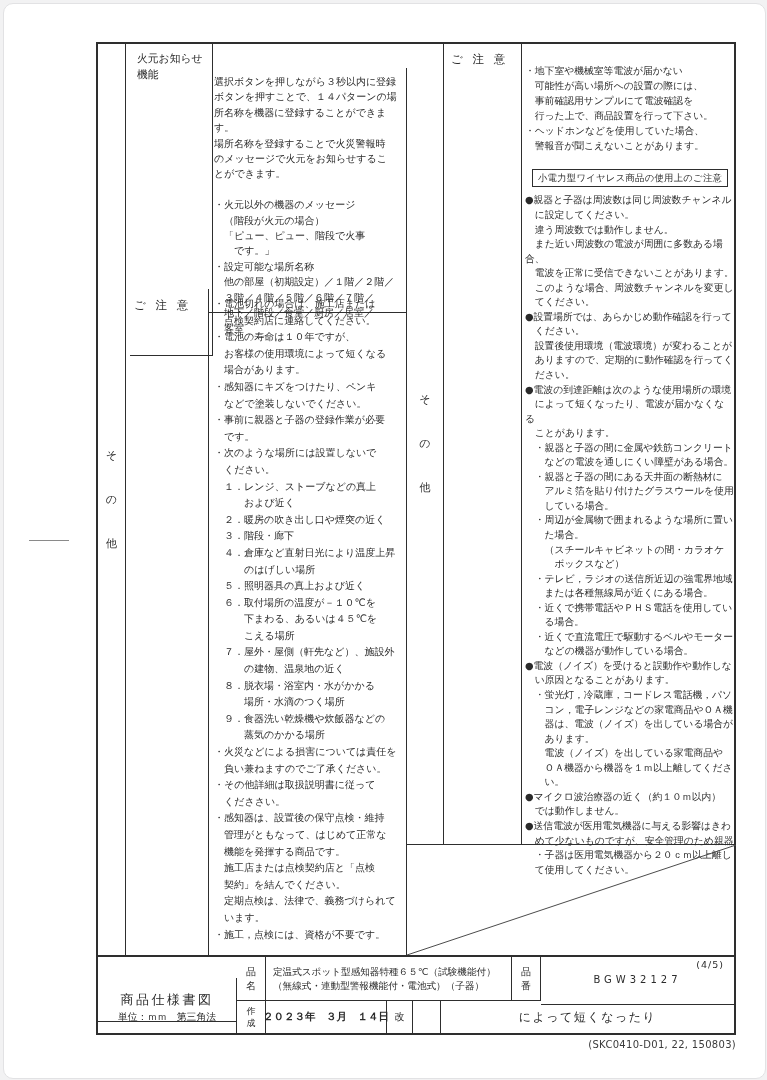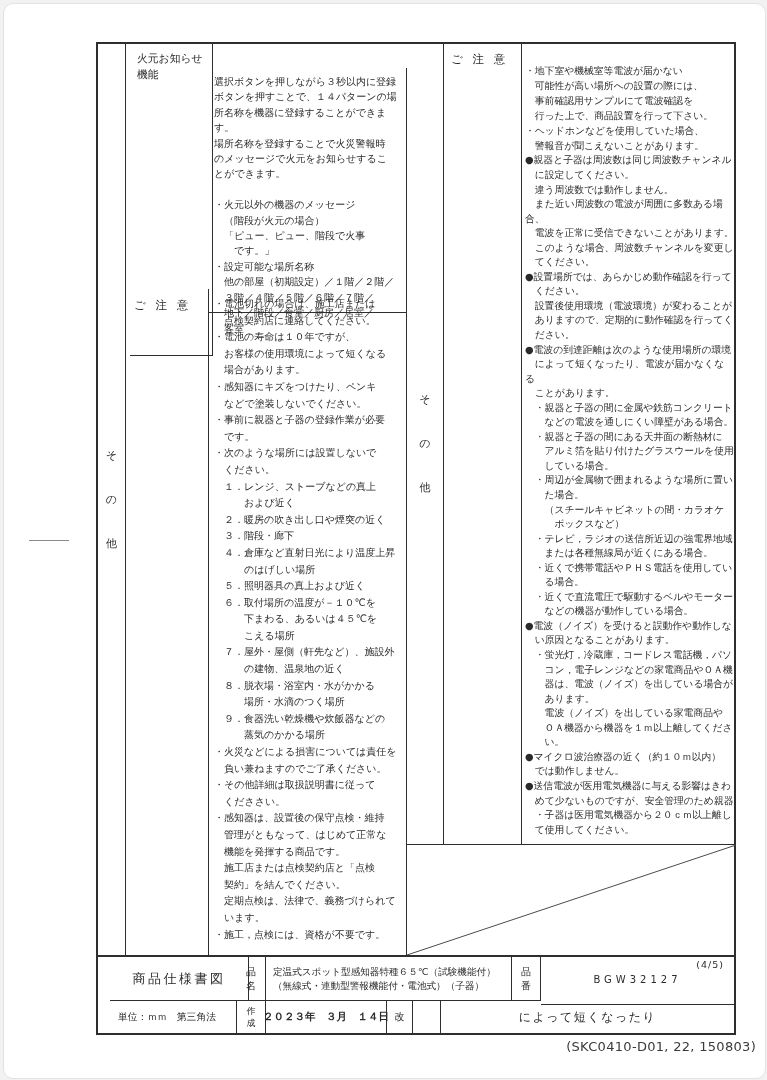--- a/index.html
+++ b/index.html
@@ -126,20 +126,23 @@
     <div class="seclabel">ご注意</div>
   </div>
 
   <div class="abs" style="left:518px;top:40px;width:212px;height:800px;padding:20px 0 0 3px;">
     <div class="pre body-r">・地下室や機械室等電波が届かない
 　可能性が高い場所への設置の際には、
 　事前確認用サンプルにて電波確認を
 　行った上で、商品設置を行って下さい。
 ・ヘッドホンなどを使用していた場合、
 　警報音が聞こえないことがあります。</div>
+    <div style="margin:13px 0 6px 7px;">
+      <span class="boxtitle">小電力型ワイヤレス商品の使用上のご注意</span>
+    </div>
     <div class="pre body-r2">●親器と子器は周波数は同じ周波数チャンネル
 　に設定してください。
 　違う周波数では動作しません。
 　また近い周波数の電波が周囲に多数ある場合、
 　電波を正常に受信できないことがあります。
 　このような場合、周波数チャンネルを変更し
 　てください。
 ●設置場所では、あらかじめ動作確認を行って
 　ください。
 　設置後使用環境（電波環境）が変わることが
@@ -181,21 +184,21 @@
   </div>
 
   <div class="abs" style="left:403px;top:840px;width:329px;height:111px;border-top:1px solid #2e2e2e;">
     <svg class="diag-svg" viewBox="0 0 329 111" preserveAspectRatio="none">
       <line x1="0" y1="111" x2="329" y2="0" stroke="#4a4a4a" stroke-width="1"></line>
     </svg>
   </div>
 
   <div class="abs frame" style="left:92px;top:951px;width:640px;height:80px;"></div>
 
-  <div class="abs" style="left:94px;top:953px;width:139px;height:44px;border-right:1px solid #2e2e2e;border-bottom:1px solid #2e2e2e;display:flex;align-items:center;justify-content:center;margin-left:12px;">
+  <div class="abs" style="left:94px;top:974px;width:139px;height:44px;border-right:1px solid #2e2e2e;border-bottom:1px solid #2e2e2e;display:flex;align-items:center;justify-content:center;">
     <span style="font-size:13px;letter-spacing:2.5px;">商品仕様書図</span>
   </div>
   <div class="abs vstack" style="left:233px;top:953px;width:29px;height:44px;border-right:1px solid #2e2e2e;border-bottom:1px solid #2e2e2e;gap:2px;">
     <span class="tb-label">品</span>
     <span class="tb-label">名</span>
   </div>
   <div class="abs" style="left:262px;top:953px;width:246px;height:44px;border-right:1px solid #2e2e2e;border-bottom:1px solid #2e2e2e;display:flex;align-items:center;">
     <div class="pre" style="font-size:9.6px;line-height:14px;padding-left:7px;">定温式スポット型感知器特種６５℃（試験機能付）
 （無線式・連動型警報機能付・電池式）（子器）</div>
   </div>
@@ -219,15 +222,15 @@
     <span style="font-size:10.5px;white-space:nowrap;">２０２３年　３月　１４日</span>
   </div>
   <div class="abs" style="left:383px;top:997px;width:26px;height:32px;border-right:1px solid #2e2e2e;display:flex;align-items:center;justify-content:center;">
     <span style="font-size:10px;">改</span>
   </div>
   <div class="abs" style="left:409px;top:997px;width:28px;height:32px;border-right:1px solid #2e2e2e;"></div>
   <div class="abs" style="left:437px;top:997px;width:293px;height:32px;display:flex;align-items:center;justify-content:center;">
     <span style="font-size:12px;letter-spacing:1.5px;">によって短くなったり</span>
   </div>
 
-  <div class="abs" style="left:452px;top:1035px;width:300px;text-align:right;font-size:13px;letter-spacing:0.3px;color:#3a3a3a;">(SKC0410-D01, 22, 150803)</div>
+  <div class="abs" style="left:432px;top:1035px;width:300px;text-align:right;font-size:10px;letter-spacing:0.3px;color:#3a3a3a;">(SKC0410-D01, 22, 150803)</div>
 
 </div>
 
 </body></html>

